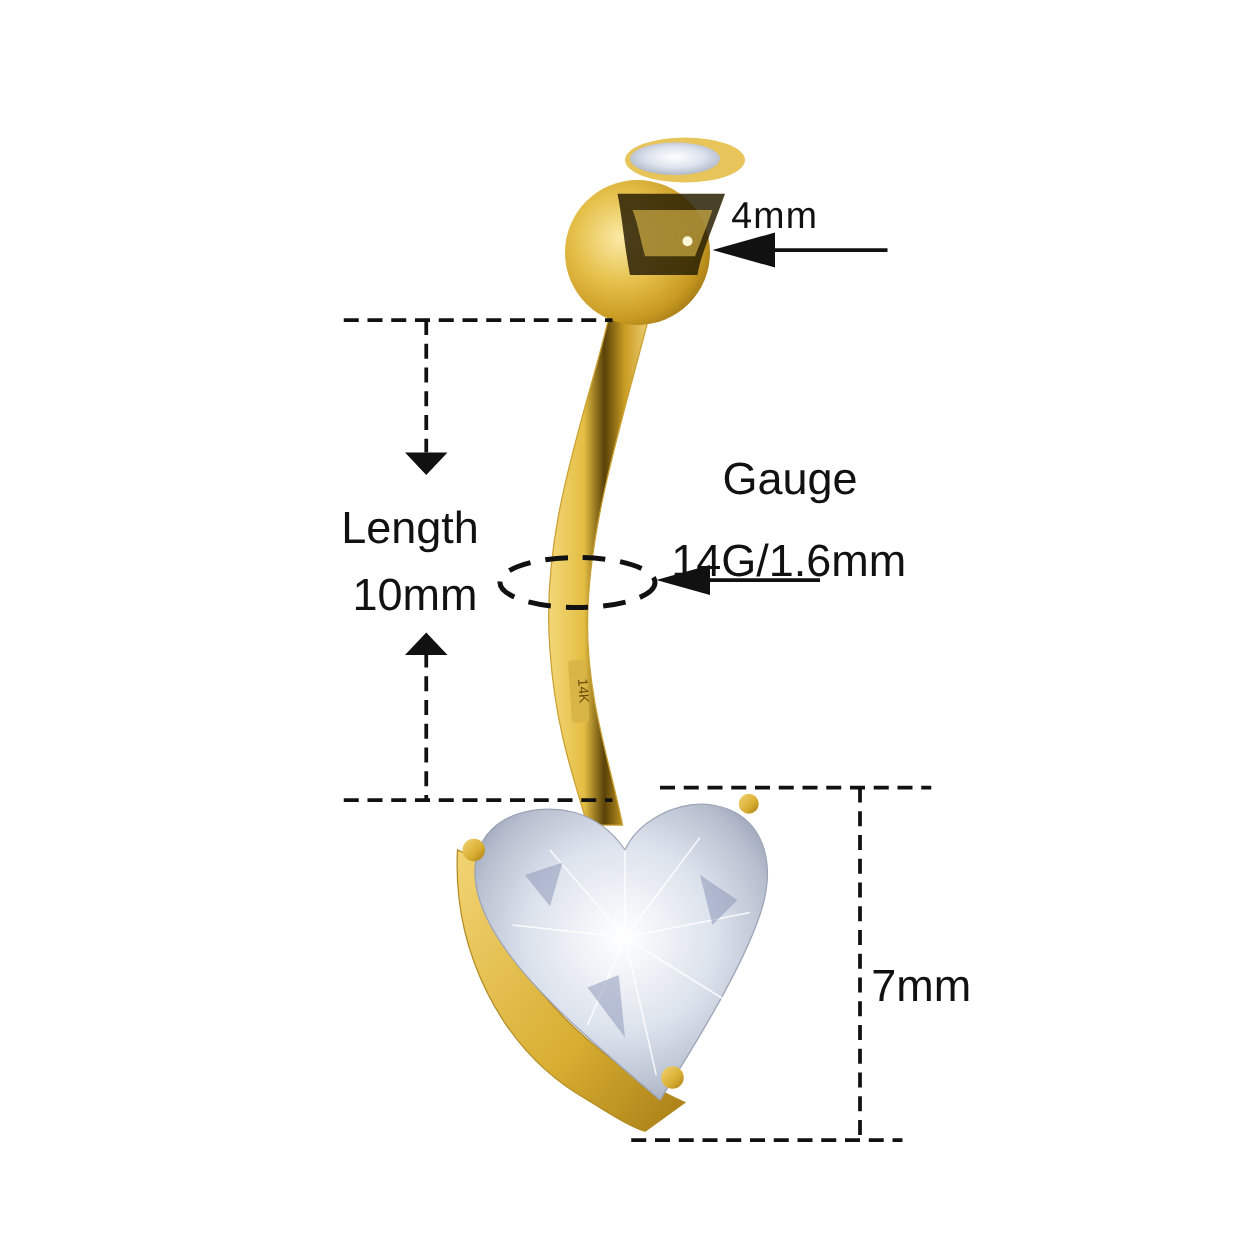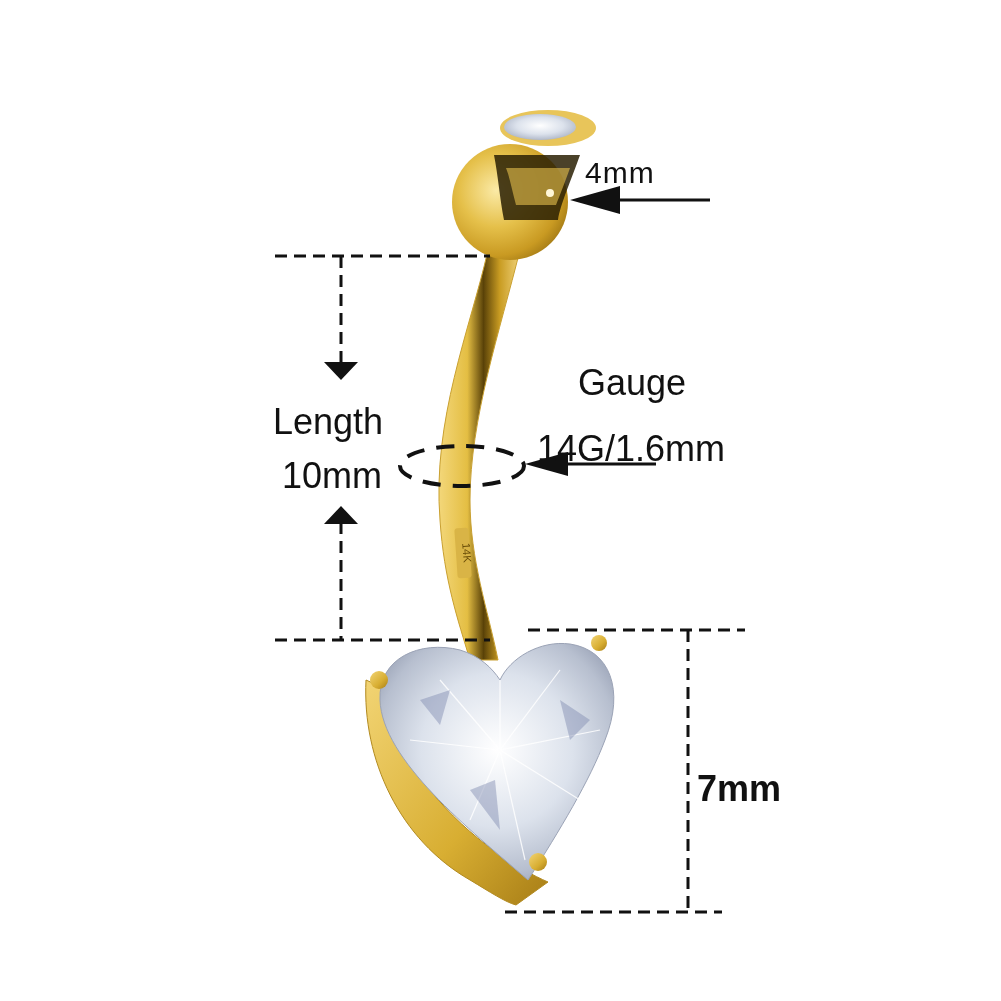--- a/index.html
+++ b/index.html
@@ -4,21 +4,21 @@
   <style>
     html, body { margin: 0; padding: 0; background: #ffffff; }
     body { width: 1001px; height: 1001px; position: relative; overflow: hidden; font-family: "Liberation Sans", "DejaVu Sans", sans-serif; }
     #stage { position: absolute; left: 0; top: 0; width: 1001px; height: 1001px; }
     .label { position: absolute; color: #111111; font-size: 36px; white-space: nowrap; line-height: 1; }
     .lbl-4mm { left: 585px; top: 158px; font-size: 30px; letter-spacing: 1px; }
     .lbl-length { left: 273px; top: 404px; }
     .lbl-10mm { left: 282px; top: 458px; }
     .lbl-gauge { left: 578px; top: 365px; }
     .lbl-gauge-val { left: 537px; top: 420px; margin-top: 11px; }
-    .lbl-7mm { left: 697px; top: 771px; font-weight: bold; }
+    .lbl-7mm { left: 697px; top: 771px; }
   </style>
 </head>
 <body>
 
 <div id="stage">
   <svg width="1001" height="1001" viewBox="0 0 1001 1001" xmlns="http://www.w3.org/2000/svg">
     <defs>
       <linearGradient id="barGrad" x1="0" y1="0" x2="1" y2="0">
         <stop offset="0" stop-color="#F3D77A"></stop>
         <stop offset="0.35" stop-color="#E4BE43"></stop>

